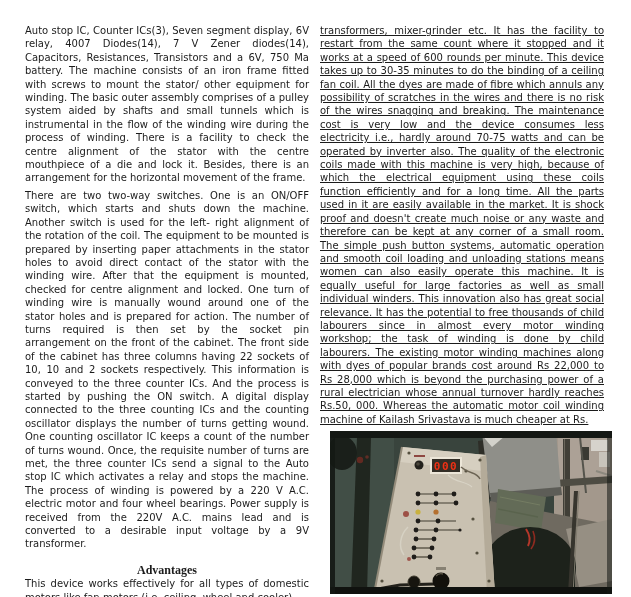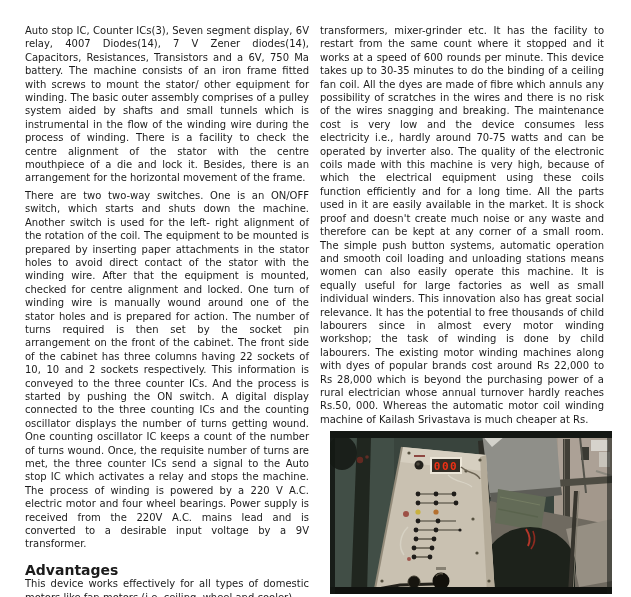--- a/index.html
+++ b/index.html
@@ -16,29 +16,30 @@
     font-size: 10px;
     line-height: 13.4px;
     color: #1b1b1b;
   }
   .col {
     position: absolute;
     top: 24px;
     text-align: justify;
   }
   .col-left  { left: 25px;  width: 284px; }
-  .col-right { left: 320px; width: 284px; }
+  .col-right { left: 320px; width: 284px; text-decoration: underline; }
   .col p { margin: 0 0 0 0; }
   .col p + p { margin-top: 4px; }
   .col h3 {
     margin: 13px 0 0 0;
-    font-size: 14px;
+    font-size: 12px;
     line-height: 13.4px;
     font-weight: bold;
-    text-align: left;
+    text-align: center;
+    font-family: Liberation Serif, serif;
   }
   .col h3 + p { margin-top: 0; }
   figure.photo {
     position: absolute;
     left: 320px; top: 421px;
     width: 282px; height: 163px;
     margin: 0; padding: 10px;
   }
   figure.photo svg { display: block; width: 282px; height: 163px; }
 </style>

